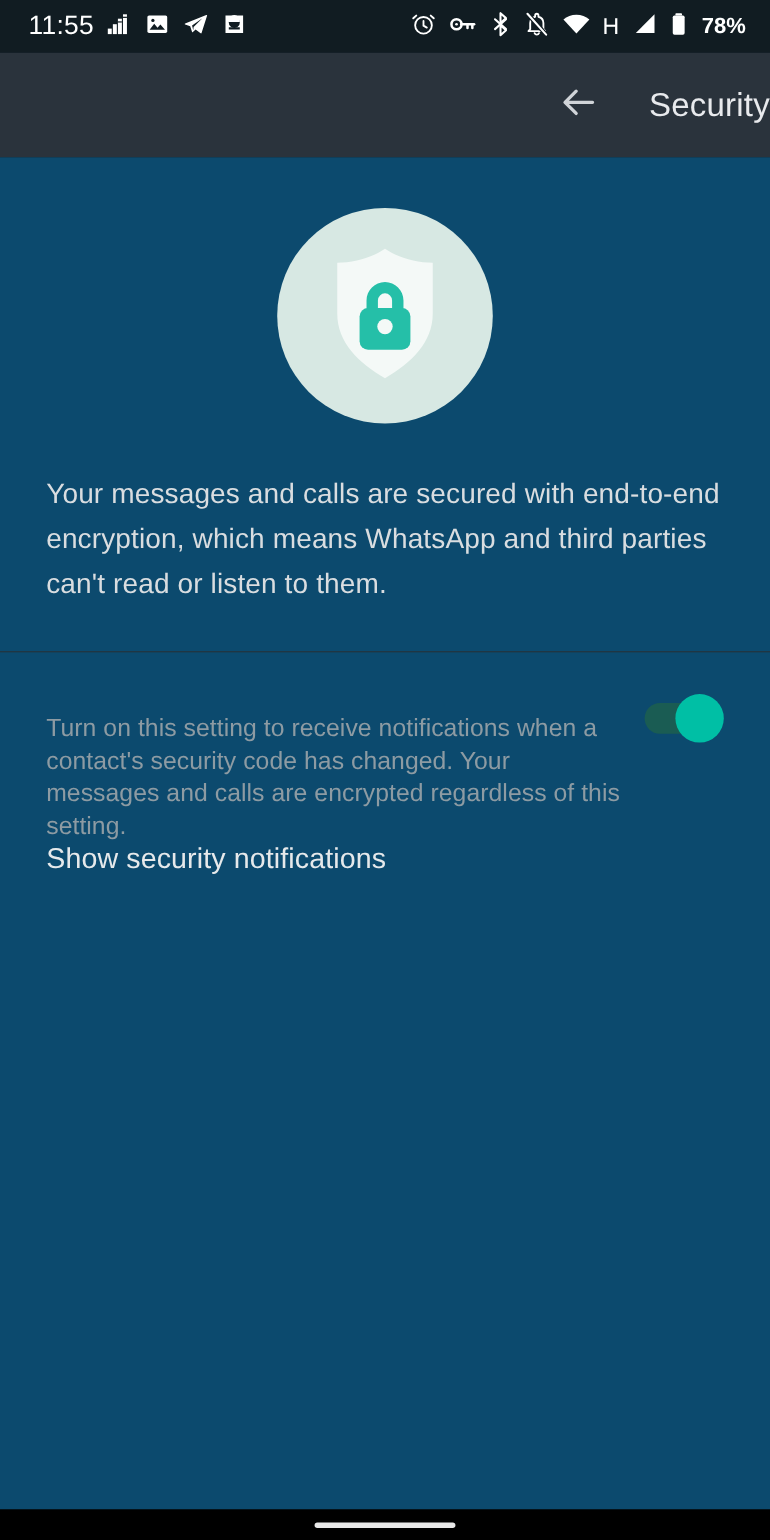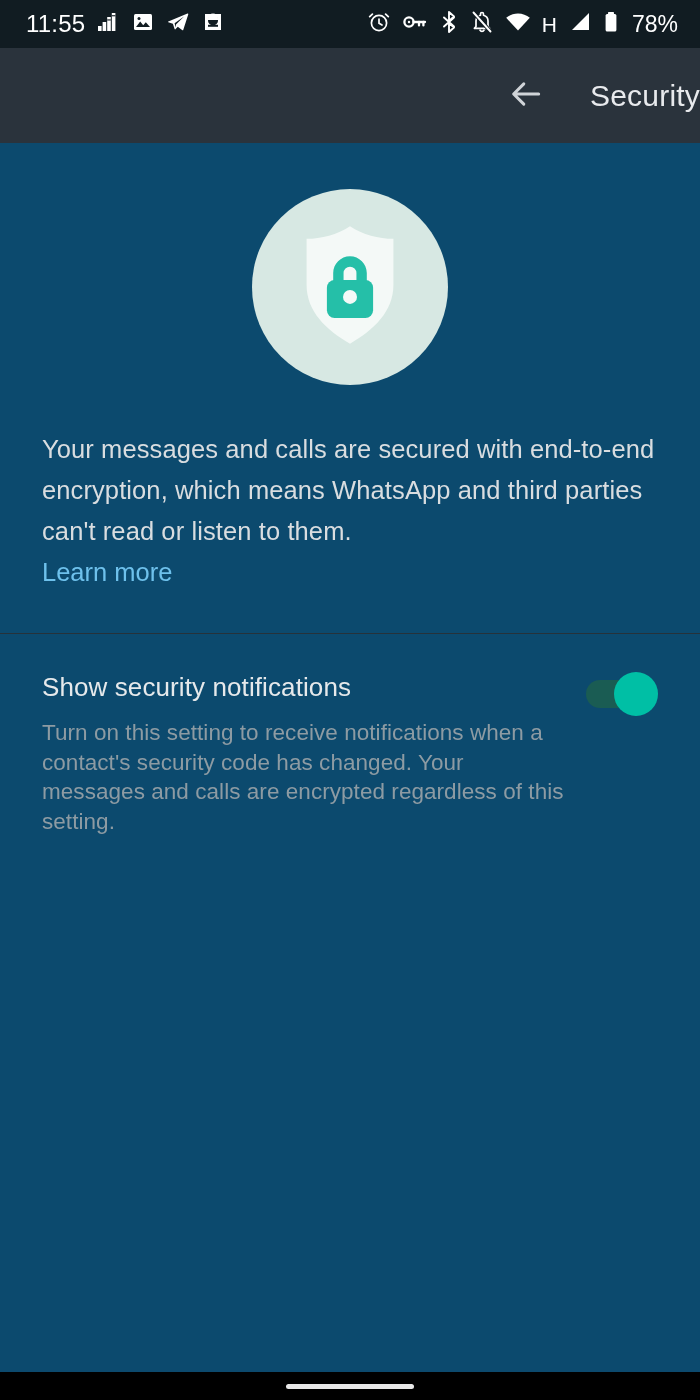--- a/index.html
+++ b/index.html
@@ -47,22 +47,22 @@
     margin-left: auto;
     display: flex;
     align-items: center;
     gap: 11px;
   }
   .sicon {
     display: block;
     flex: 0 0 auto;
   }
   #status-battery-text {
-    font-size: 23px;
-    font-weight: 400;
+    font-size: 20px;
+    font-weight: 700;
     line-height: 1;
     margin-left: 2px;
   }
   #status-net-label {
     font-size: 21px;
     line-height: 1;
     font-weight: 400;
   }
 
   
@@ -336,29 +336,28 @@
               <circle cx="50" cy="58.5" r="5" fill="#f4f9f7"></circle>
             </g>
           </svg>
         </span>
       </div>
     </div>
 
     <div id="encryption-text-block">
       <span id="encryption-text">Your messages and calls are secured with end-to-end encryption, which means WhatsApp and third parties can't read or listen to them.</span>
       <br>
-      <span id="learn-more-link">Learn more</span>
     </div>
 
     <div id="section-divider"></div>
 
     <div id="settings-row">
       <div id="settings-text-col">
+        <div id="setting-description">Turn on this setting to receive notifications when a contact's security code has changed. Your messages and calls are encrypted regardless of this setting.</div>
         <div id="setting-title">Show security notifications</div>
-        <div id="setting-description">Turn on this setting to receive notifications when a contact's security code has changed. Your messages and calls are encrypted regardless of this setting.</div>
       </div>
       <div id="notifications-toggle">
         <div id="toggle-track"></div>
         <div id="toggle-thumb"></div>
       </div>
     </div>
 
   </div>
 
   <div id="nav-bar">

